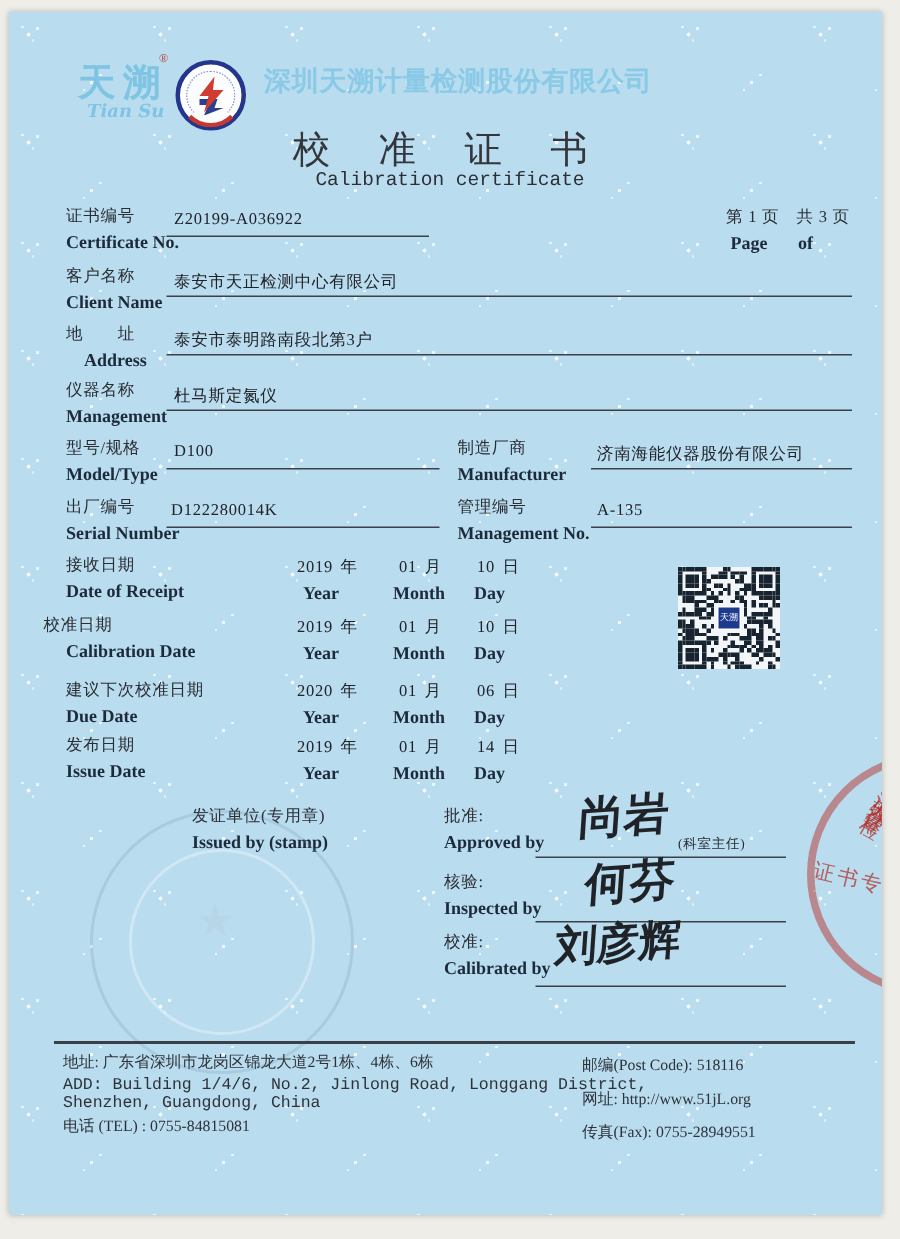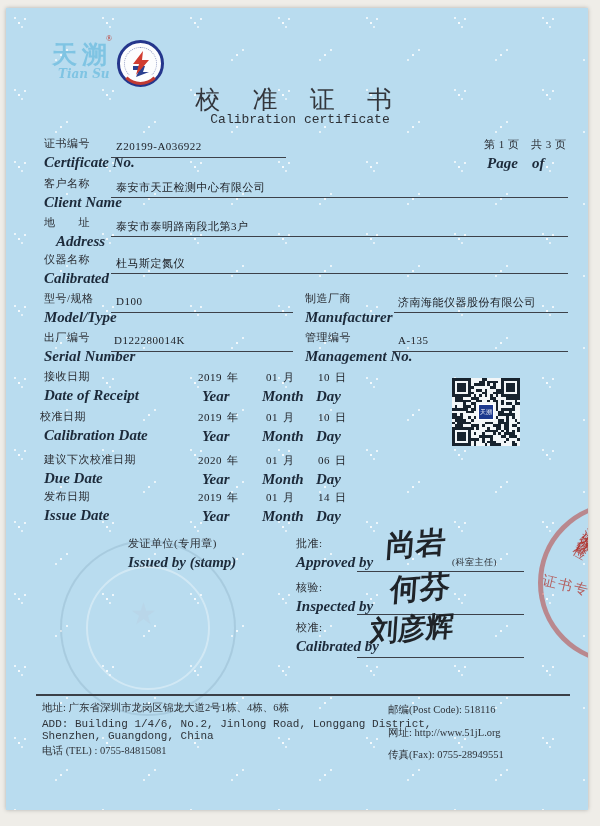--- a/index.html
+++ b/index.html
@@ -13,21 +13,21 @@
           radial-gradient(circle 1.5px at 9px 10px,  rgba(255,255,255,.70) 55%, transparent 62%),
           radial-gradient(circle 1.3px at 16px 19px, rgba(255,255,255,.60) 55%, transparent 62%),
           radial-gradient(circle 2.1px at 55px 47px, rgba(255,255,255,.80) 55%, transparent 62%),
           radial-gradient(circle 1.5px at 61px 42px, rgba(255,255,255,.70) 55%, transparent 62%),
           radial-gradient(circle 1.4px at 50px 52px, rgba(255,255,255,.65) 55%, transparent 62%);
          background-size:88px 72px;
          box-shadow:0 0 4px rgba(0,0,0,.25);}
   .content{position:absolute;left:-6px;top:-8px;width:600px;height:826px}
   .abs{position:absolute}
   .lbl-cn{font-size:11px;color:#2a2d33;letter-spacing:.5px;white-space:nowrap}
-  .lbl-en{font-size:15px;font-weight:bold;font-style:italic;color:#1c2a3a;white-space:nowrap}
+  .lbl-en{font-size:12px;font-weight:bold;color:#1c2a3a;white-space:nowrap}
   .val{font-size:11px;color:#202329;white-space:nowrap;letter-spacing:.5px}
   .uline{height:1px;background:#3c4149}
   .u{margin-left:5px}
   .logo-cn{font-size:25px;font-weight:bold;color:#7fc4e3;letter-spacing:5px;white-space:nowrap}
   .logo-en{font-size:12px;font-style:italic;font-weight:bold;color:#7fc4e3;font-family:"DejaVu Serif",serif}
   .company-cn{font-size:18px;font-weight:bold;color:#8acae7;letter-spacing:.5px;white-space:nowrap}
   .company-en{font-size:11.5px;color:#9fd2ea;white-space:nowrap}
   .title-cn{font-size:25px;color:#33363c;letter-spacing:13px;text-align:center;white-space:nowrap}
   .title-en{font-size:13px;color:#2c3036;font-family:"Liberation Mono",monospace;text-align:center;white-space:nowrap}
   .sig{font-size:30px;color:#1f2328;font-weight:bold;font-family:"DejaVu Serif",serif;
@@ -52,20 +52,21 @@
   <div class="abs" style="left:117px;top:40px;width:47px;height:47px">
     <div class="abs" style="left:0;top:0;width:47px;height:47px;border-radius:50%;border:3px solid #24368c;background:#fcfdfe;box-sizing:border-box"></div>
     <div class="abs" style="left:2px;top:2px;width:43px;height:43px;border-radius:50%;border:3px solid transparent;border-bottom-color:#c23a32;box-sizing:border-box"></div>
     <div class="abs" style="left:7px;top:7px;width:33px;height:33px;border-radius:50%;border:1px dotted rgba(42,63,140,.75);border-bottom-color:transparent;box-sizing:border-box;opacity:.7"></div>
     <svg class="abs" style="left:13px;top:11px" width="22" height="26" viewBox="0 0 22 26">
       <polygon points="3,15 15,15 13,21 19,21 6,26 9,19 3,19" fill="#2a3f8f"></polygon>
       <polygon points="13,0 3,13 9,13 6,24 19,9 12,9" fill="#d03c30"></polygon>
     </svg>
   </div>
 
+  <div class="abs company-cn" style="left:176px;top:42px">深圳天溯计量检测股份有限公司</div>
   <div class="abs title-cn" style="left:150px;top:83px;width:300px">校 准 证 书</div>
   <div class="abs title-en" style="left:150px;top:112px;width:300px">Calibration certificate</div>
 
   <div class="abs lbl-cn" style="left:44px;top:136px">证书编号</div>
   <div class="abs lbl-en" style="left:44px;top:154px">Certificate No.</div>
   <div class="abs val" style="left:116px;top:140px">Z20199-A036922</div>
   <div class="abs uline" style="left:111px;top:157px;width:175px"></div>
   <div class="abs lbl-cn" style="left:484px;top:137px">第 1 页　共 3 页</div>
   <div class="abs lbl-en" style="left:487px;top:155px">Page</div>
   <div class="abs lbl-en" style="left:532px;top:155px">of</div>
@@ -74,21 +75,21 @@
   <div class="abs lbl-en" style="left:44px;top:194px">Client Name</div>
   <div class="abs val" style="left:116px;top:180px">泰安市天正检测中心有限公司</div>
   <div class="abs uline" style="left:111px;top:197px;width:457px"></div>
 
   <div class="abs lbl-cn" style="left:44px;top:215px">地　　址</div>
   <div class="abs lbl-en" style="left:56px;top:233px">Address</div>
   <div class="abs val" style="left:116px;top:219px">泰安市泰明路南段北第3户</div>
   <div class="abs uline" style="left:111px;top:236px;width:457px"></div>
 
   <div class="abs lbl-cn" style="left:44px;top:252px">仪器名称</div>
-  <div class="abs lbl-en" style="left:44px;top:270px">Calibrated</div>
+  <div class="abs lbl-en" style="left:44px;top:270px">Management</div>
   <div class="abs val" style="left:116px;top:256px">杜马斯定氮仪</div>
   <div class="abs uline" style="left:111px;top:273px;width:457px"></div>
 
   <div class="abs lbl-cn" style="left:44px;top:291px">型号/规格</div>
   <div class="abs lbl-en" style="left:44px;top:309px">Model/Type</div>
   <div class="abs val" style="left:116px;top:295px">D100</div>
   <div class="abs uline" style="left:111px;top:312px;width:182px"></div>
   <div class="abs lbl-cn" style="left:305px;top:291px">制造厂商</div>
   <div class="abs lbl-en" style="left:305px;top:309px">Manufacturer</div>
   <div class="abs val" style="left:398px;top:295px">济南海能仪器股份有限公司</div>
@@ -105,21 +106,21 @@
 
   <div class="abs lbl-cn" style="left:44px;top:369px">接收日期</div>
   <div class="abs lbl-en" style="left:44px;top:387px">Date of Receipt</div>
   <div class="abs val" style="left:198px;top:370px"><span>2019</span><span class="u">年</span></div>
   <div class="abs val" style="left:266px;top:370px"><span>01</span><span class="u">月</span></div>
   <div class="abs val" style="left:318px;top:370px"><span>10</span><span class="u">日</span></div>
   <div class="abs lbl-en" style="left:202px;top:388px">Year</div>
   <div class="abs lbl-en" style="left:262px;top:388px">Month</div>
   <div class="abs lbl-en" style="left:316px;top:388px">Day</div>
 
-  <div class="abs lbl-cn" style="left:40px;top:409px">校准日期</div>
+  <div class="abs lbl-cn" style="left:29px;top:409px">校准日期</div>
   <div class="abs lbl-en" style="left:44px;top:427px">Calibration Date</div>
   <div class="abs val" style="left:198px;top:410px"><span>2019</span><span class="u">年</span></div>
   <div class="abs val" style="left:266px;top:410px"><span>01</span><span class="u">月</span></div>
   <div class="abs val" style="left:318px;top:410px"><span>10</span><span class="u">日</span></div>
   <div class="abs lbl-en" style="left:202px;top:428px">Year</div>
   <div class="abs lbl-en" style="left:262px;top:428px">Month</div>
   <div class="abs lbl-en" style="left:316px;top:428px">Day</div>
 
   <div class="abs lbl-cn" style="left:44px;top:452px">建议下次校准日期</div>
   <div class="abs lbl-en" style="left:44px;top:470px">Due Date</div>

